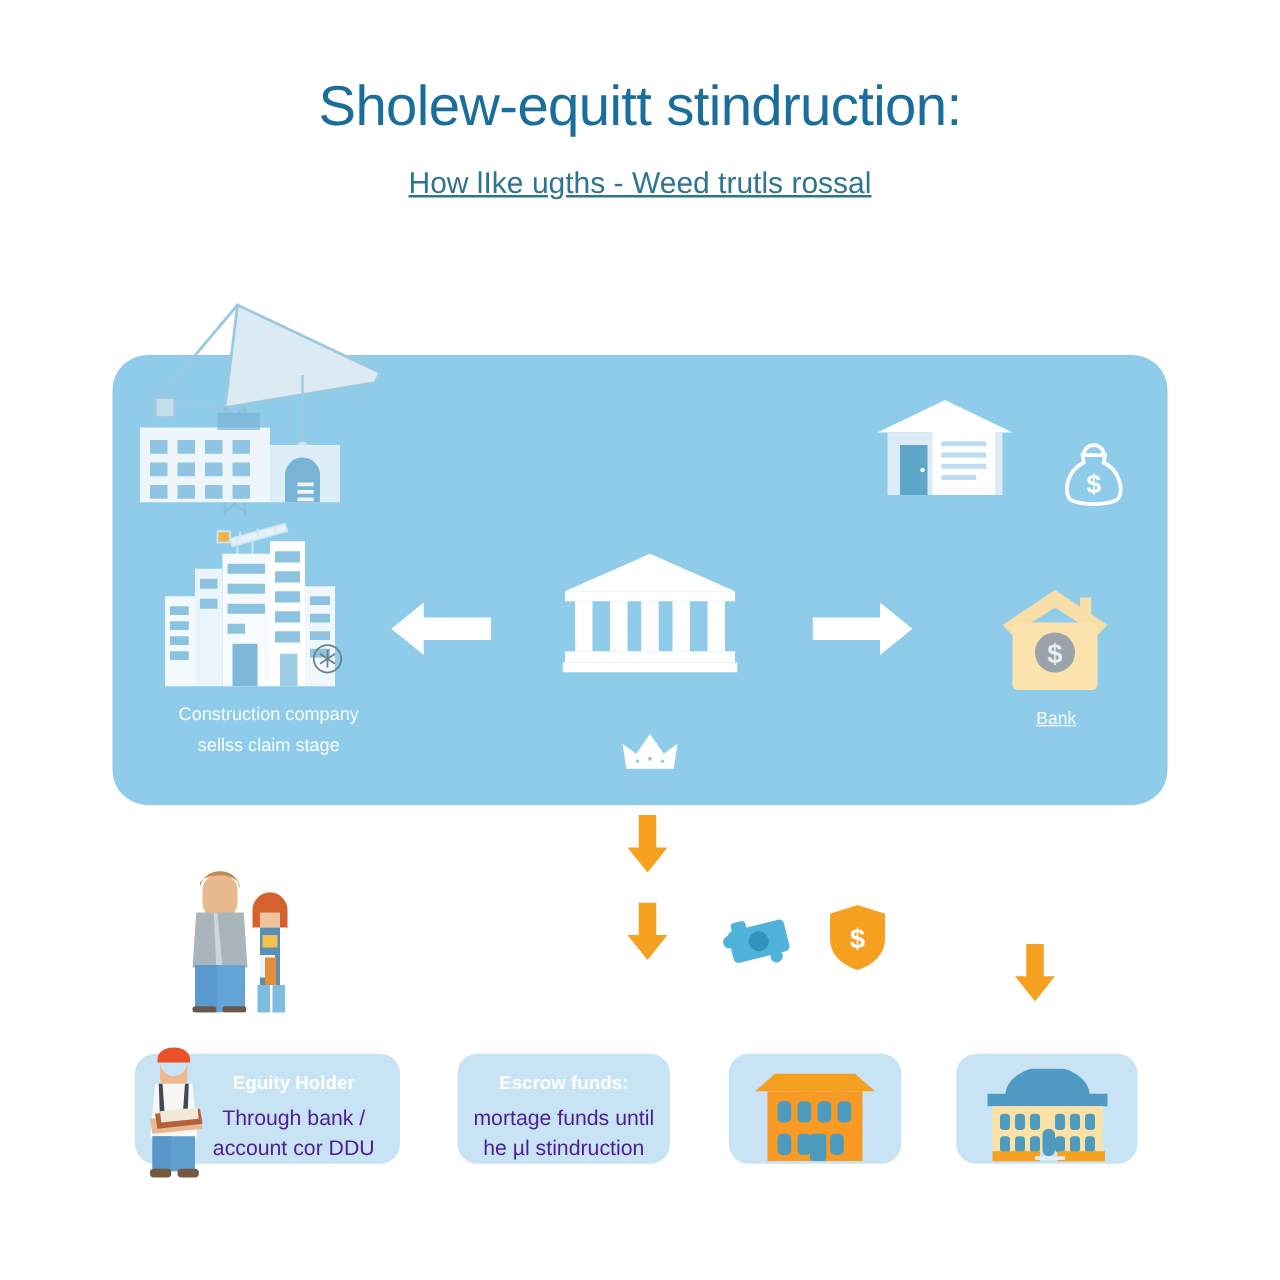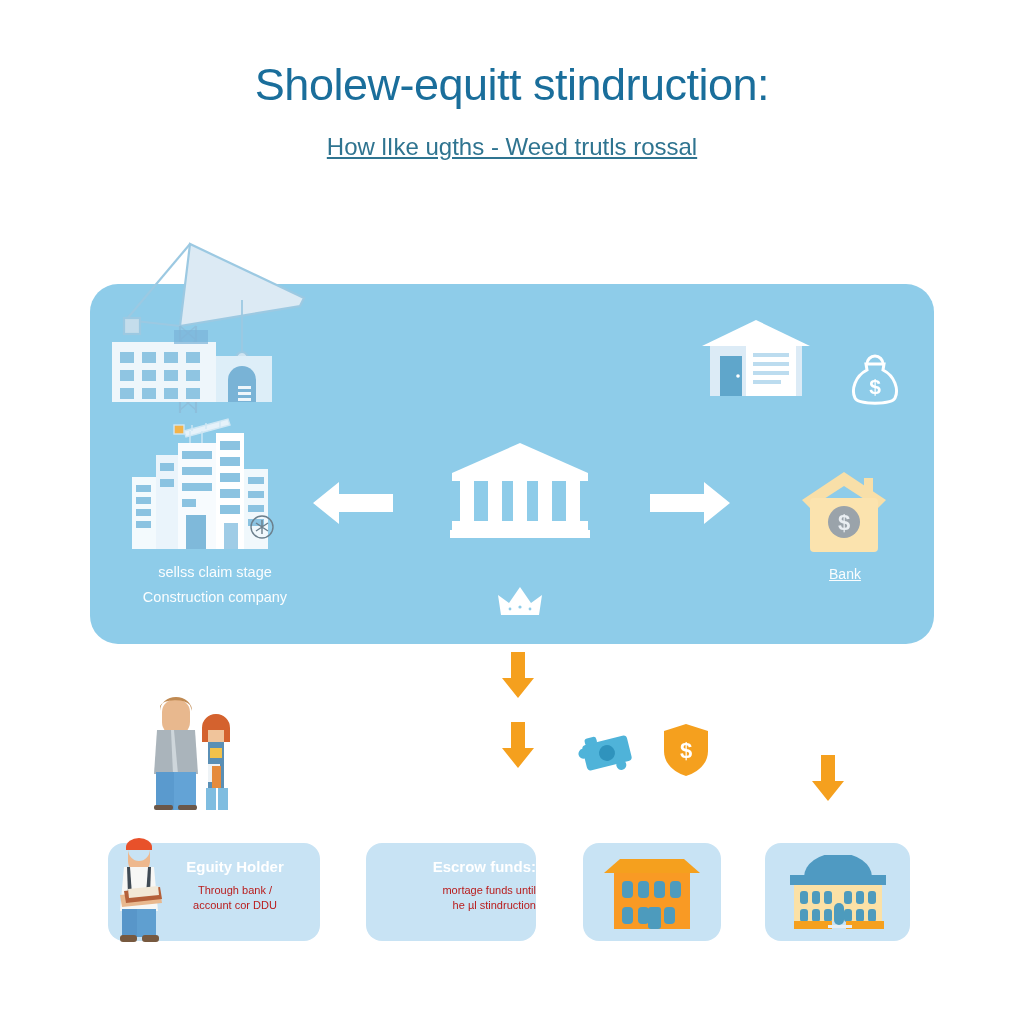--- a/index.html
+++ b/index.html
@@ -154,47 +154,47 @@
   #couple-illustration {
     position: absolute;
     left: 140px; top: 692px;
     width: 115px; height: 118px;
   }
 
   
   .card {
     position: absolute;
     top: 843px;
-    height: 98px;
+    height: 88px;
     background: #c8e3f4;
     border-radius: 16px;
   }
   #card-1 { left: 108px; width: 212px; }
   #card-2 { left: 366px; width: 170px; }
   #card-3 { left: 583px; width: 138px; }
   #card-4 { left: 765px; width: 145px; }
 
   .card-text {
     position: absolute;
     top: 14px;
     width: 100%;
-    text-align: right;
+    text-align: center;
     box-sizing: border-box;
   }
   #card-1 .card-text { padding-left: 48px; padding-right: 6px; text-align: center; }
   .card-heading {
     font-size: 15px;
     font-weight: bold;
     color: #ffffff;
     line-height: 1.3;
     margin-bottom: 6px;
   }
   .card-body {
-    font-size: 11px;
-    color: #b91c1c;
+    font-size: 17px;
+    color: #4c1d95;
     line-height: 1.45;
   }
 
   #worker-illustration {
     position: absolute;
     left: 108px; top: 833px;
     width: 62px; height: 112px;
   }
   .card-icon {
     position: absolute;
@@ -289,22 +289,22 @@
   </g>
   <rect x="56" y="100" width="20" height="34" fill="#7fb9da"></rect>
   <rect x="94" y="108" width="14" height="26" fill="#9fcce6"></rect>
   <g transform="translate(132,112)">
     <circle r="11" fill="none" stroke="#6b7f8c" stroke-width="1.4"></circle>
     <path d="M0 -7 L0 7 M-6 -4 L6 4 M6 -4 L-6 4" stroke="#6b7f8c" stroke-width="1.4"></path>
   </g>
 </svg>
 
 <div id="label-construction">
+  <div>Construction company</div>
   <div>sellss claim stage</div>
-  <div>Construction company</div>
 </div>
 
 <svg id="arrow-left" viewBox="0 0 80 46">
   <path d="M0 23 L26 2 L26 14 L80 14 L80 32 L26 32 L26 44 Z" fill="#ffffff"></path>
 </svg>
 <svg id="arrow-right" viewBox="0 0 80 46">
   <path d="M80 23 L54 2 L54 14 L0 14 L0 32 L54 32 L54 44 Z" fill="#ffffff"></path>
 </svg>
 
 <svg id="bank-central" viewBox="0 0 140 95">

